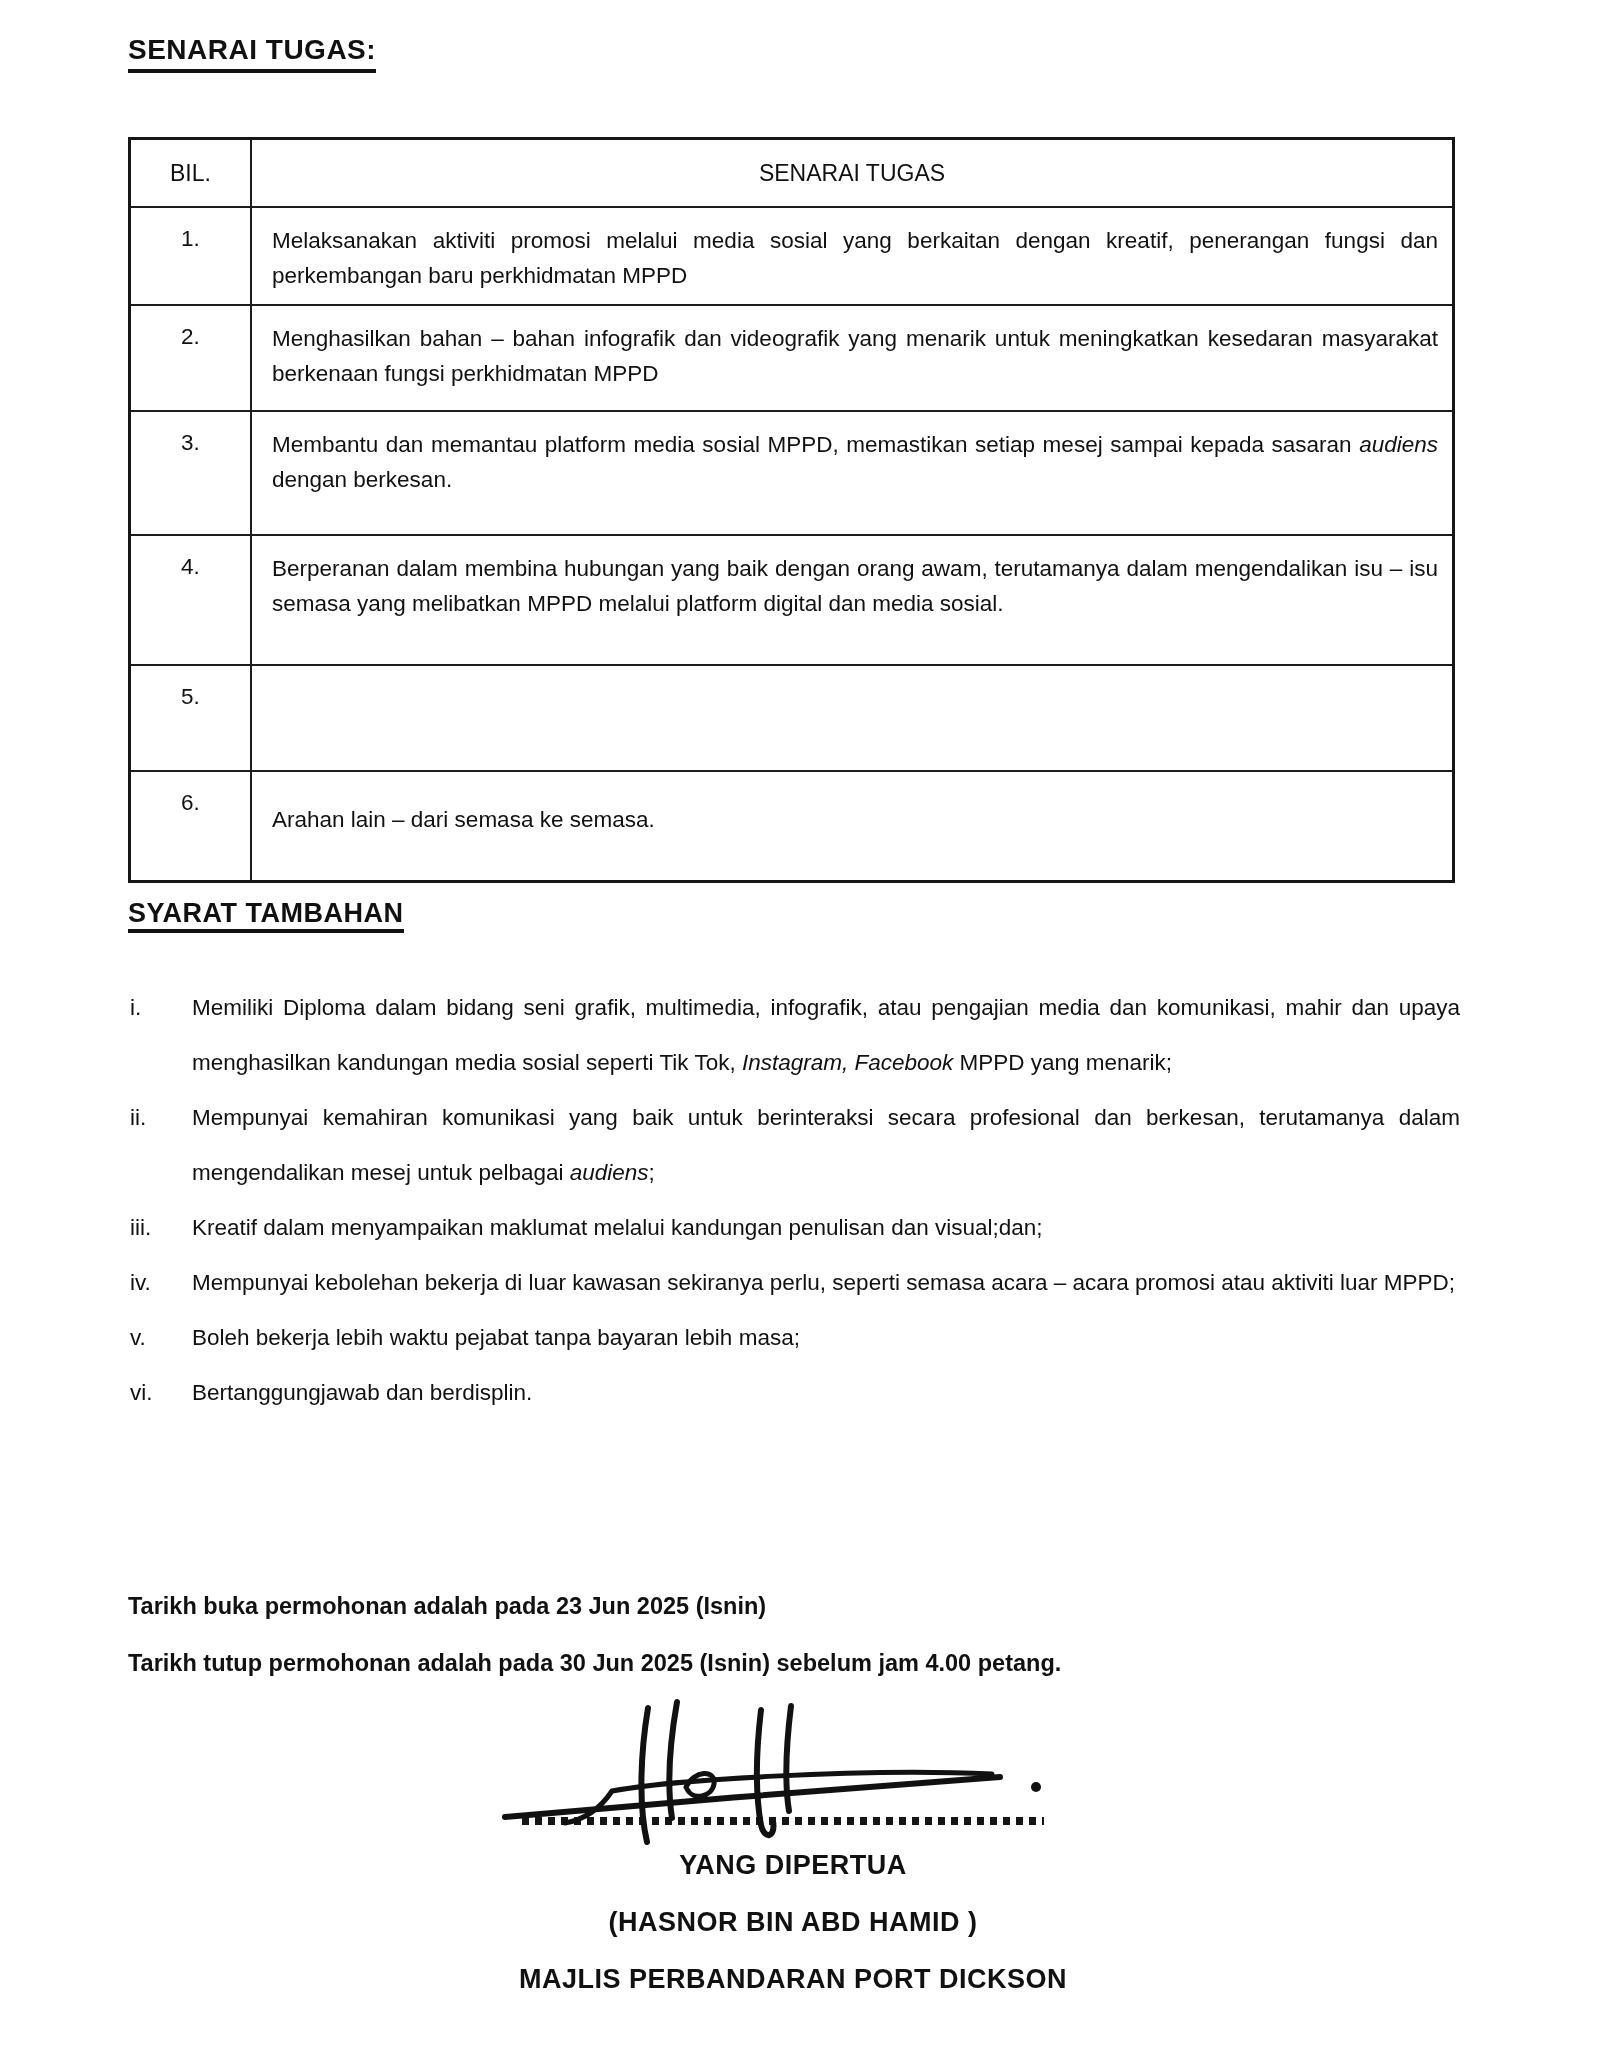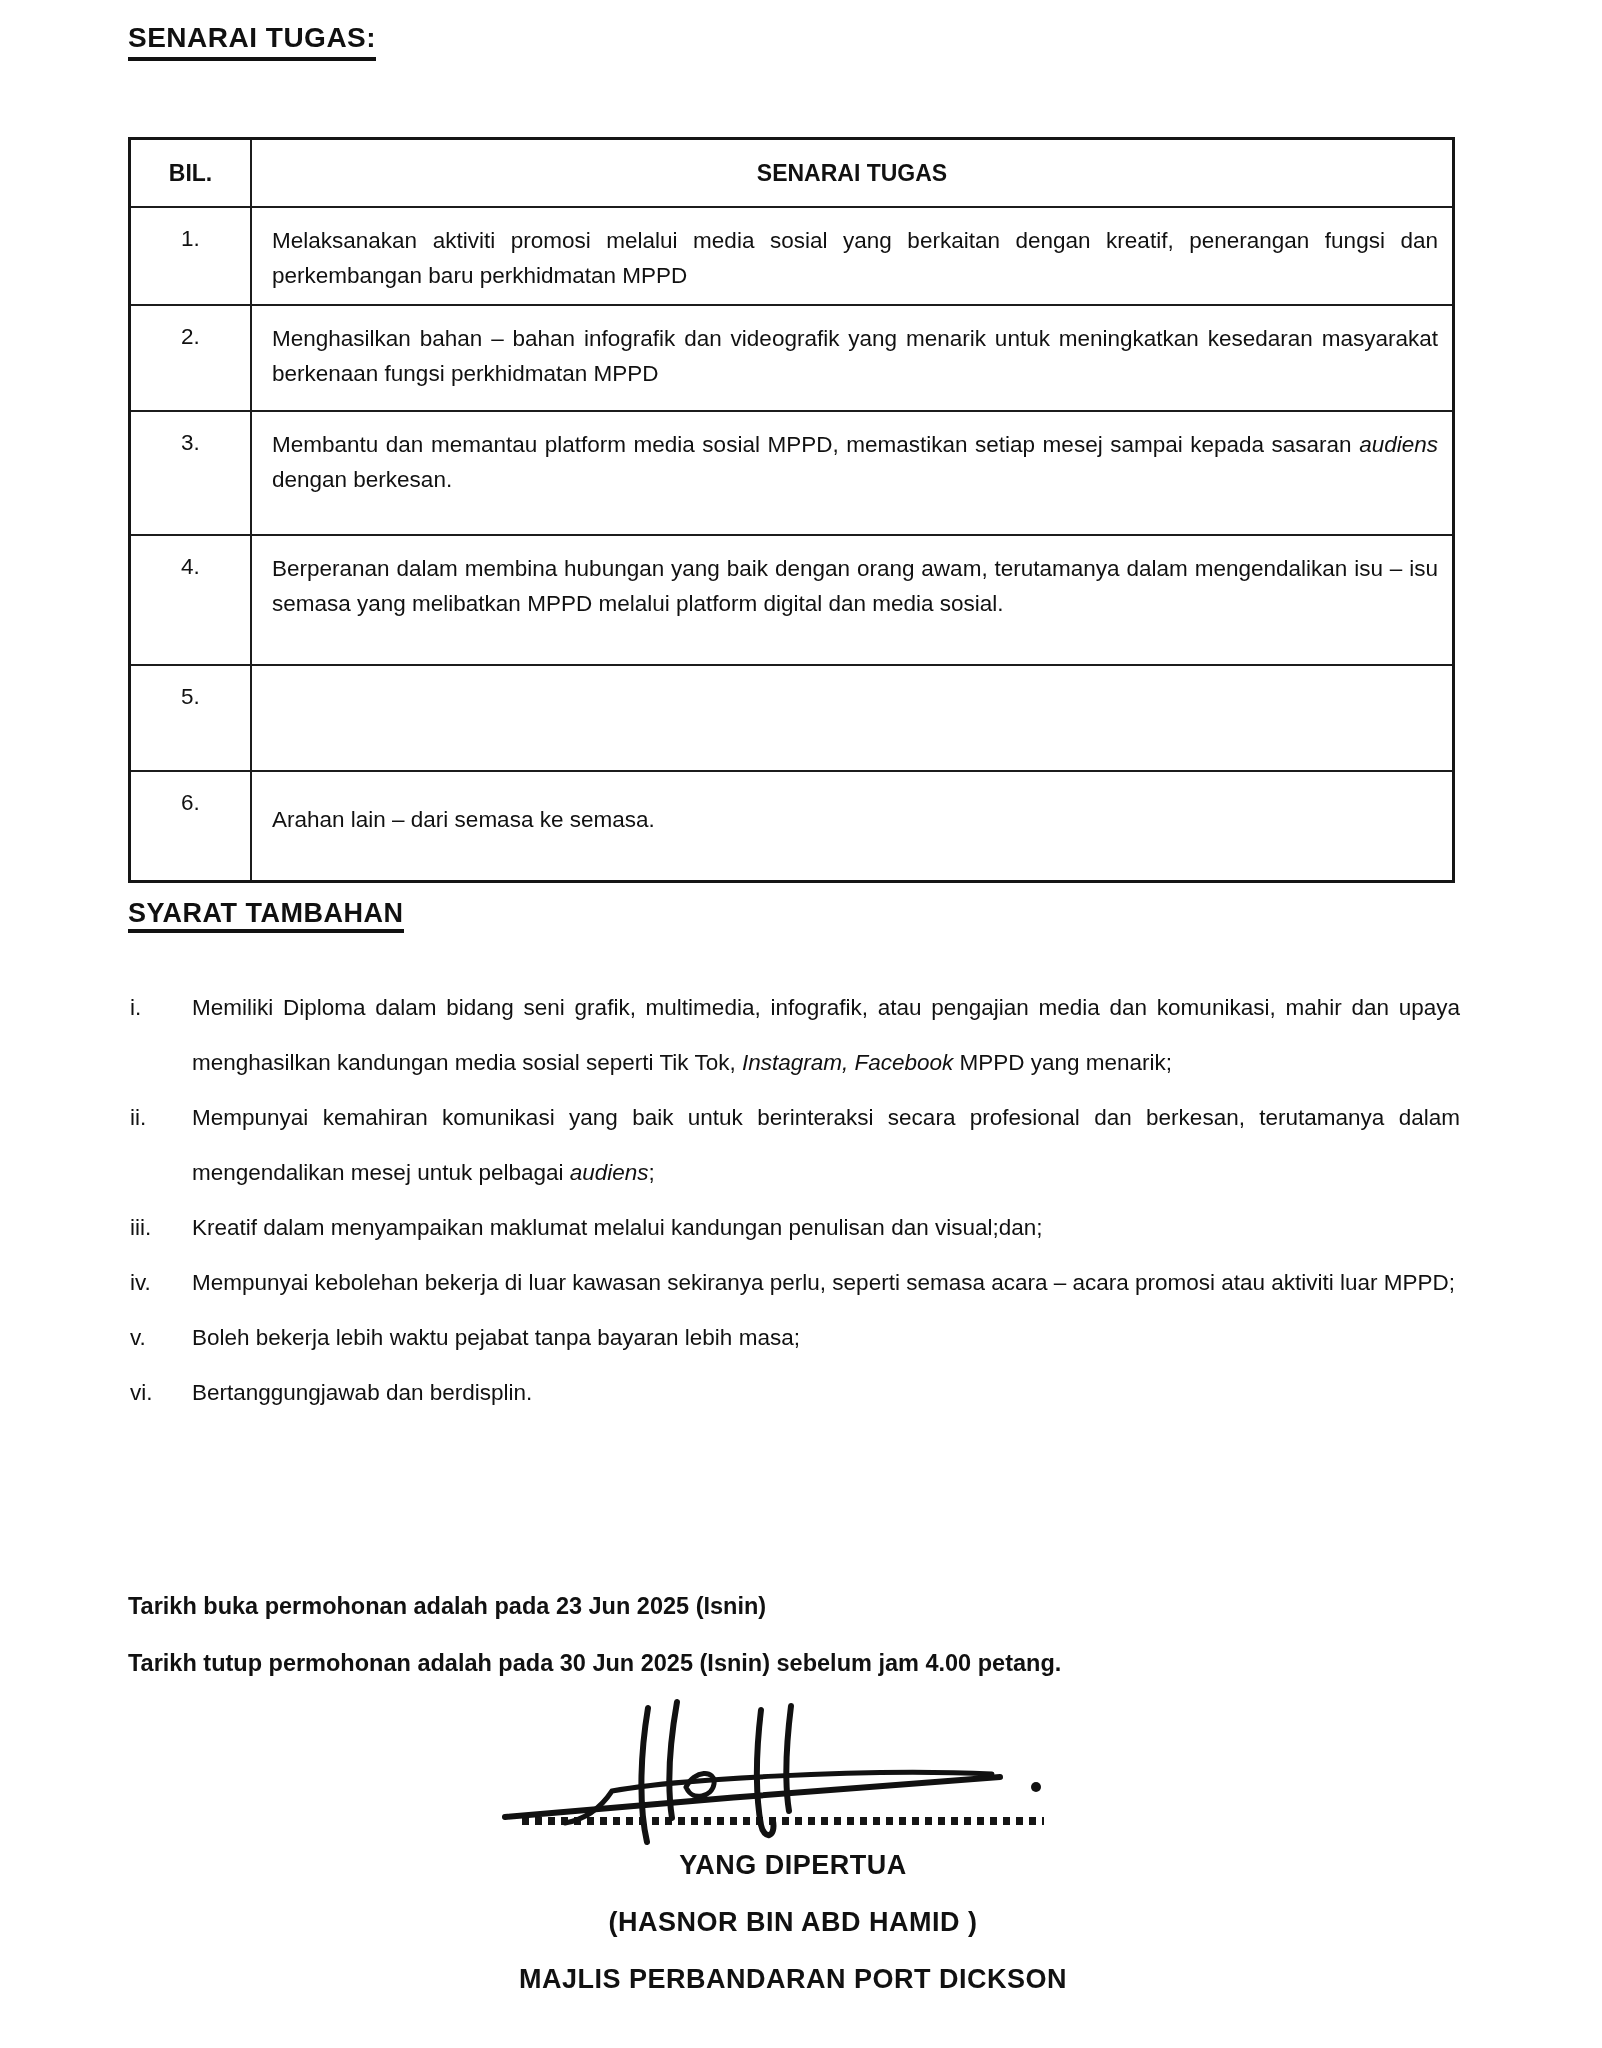--- a/index.html
+++ b/index.html
@@ -11,21 +11,21 @@
     background: #ffffff;
     font-family: "Liberation Sans", "DejaVu Sans", sans-serif;
     color: #111111;
     overflow: hidden;
   }
 
   
   .doc-title {
     position: absolute;
     left: 128px;
-    top: 22px;
+    top: 34px;
     font-size: 28px;
     font-weight: bold;
     letter-spacing: 0.5px;
   }
   .doc-title span {
     display: inline-block;
     border-bottom: 4px solid #111;
     padding-bottom: 3px;
   }
 
@@ -45,21 +45,21 @@
     flex: none;
     border-right: 2px solid #1c1c1c;
     box-sizing: border-box;
     text-align: center;
   }
   .col-tugas { flex: 1; box-sizing: border-box; }
 
   .t-head { height: 68px; }
   .t-head .col-bil, .t-head .col-tugas {
     display: flex; align-items: center; justify-content: center;
-    font-weight: bold; font-size: 23px;
+    font-weight: normal; font-size: 23px;
   }
 
   .t-body .col-bil { font-size: 22.5px; padding-top: 18px; }
   .t-body .col-tugas {
     font-size: 22.5px;
     line-height: 35px;
     padding: 15px 14px 0 20px;
     text-align: justify;
   }
   .row-1 { min-height: 98px; }

